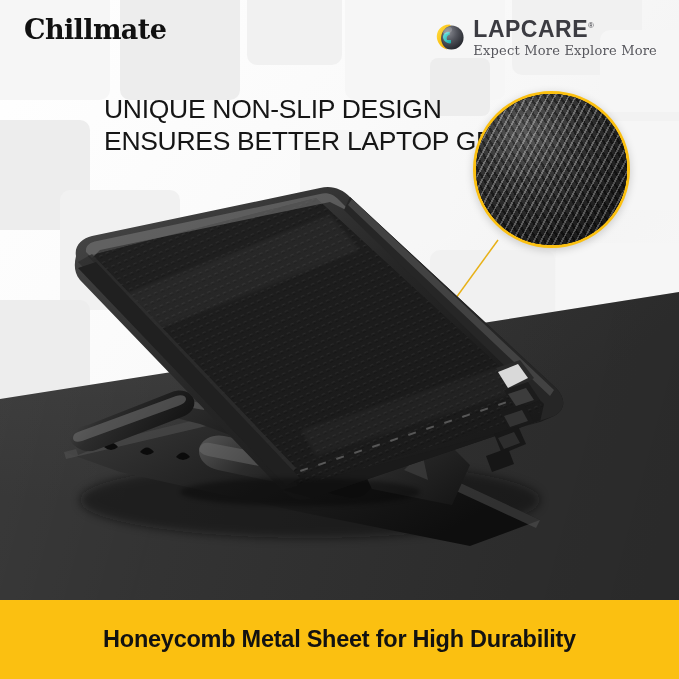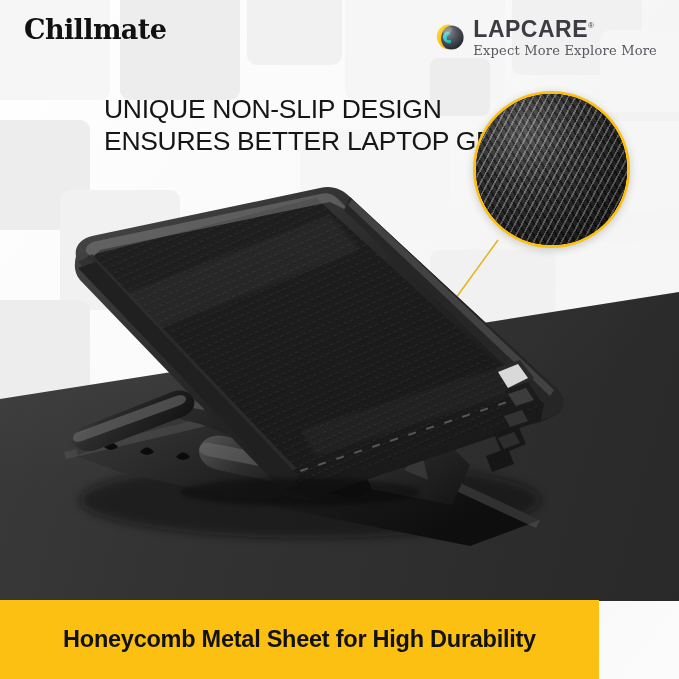--- a/index.html
+++ b/index.html
@@ -158,21 +158,21 @@
   }
 
   
   .product { position: absolute; left:0; top:0; width:679px; height:679px; pointer-events:none; }
 
   
   .banner {
     position: absolute;
     left: 0;
     bottom: 0;
-    width: 599px;
+    width: 679px;
     height: 79px;
     background: #fbc011;
     display: flex;
     align-items: center;
     justify-content: center;
   }
   .banner-text {
     font-size: 23.5px;
     font-weight: 700;
     color: #121212;

